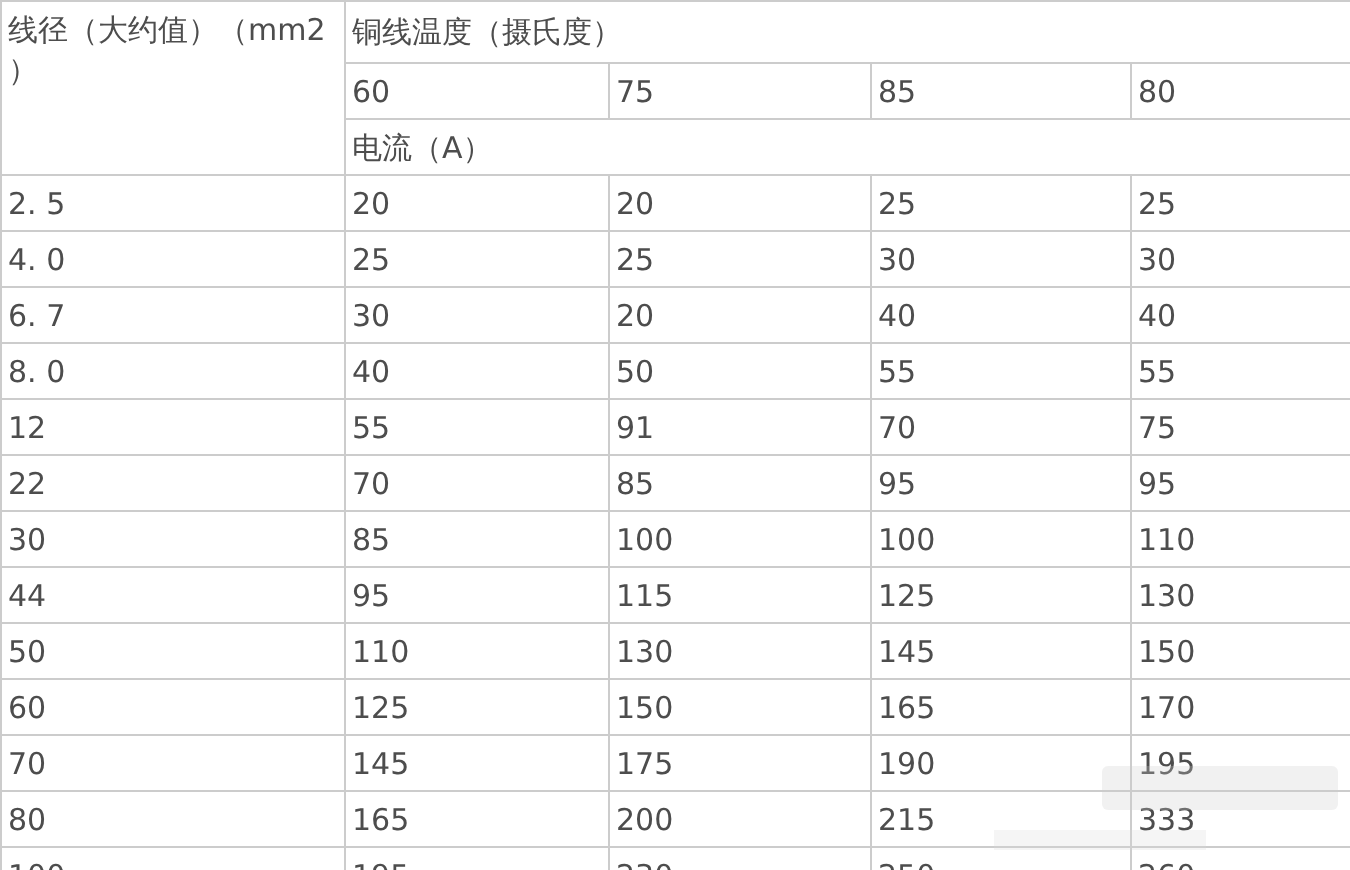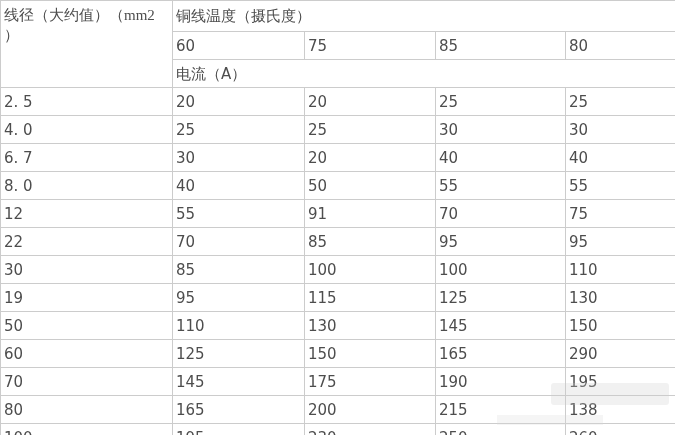--- a/index.html
+++ b/index.html
@@ -38,21 +38,20 @@
     white-space:nowrap;
   }
   .wire-table thead tr.row-temp-group th{height:28px;}
   .wire-table thead tr.row-temps th{height:25px;}
   .wire-table thead tr.row-current-group th{height:25px;}
   .wire-table tbody tr td{height:25px;}
   th.corner-cell{
     vertical-align:top;
     white-space:pre-line;
     padding-top:4px;
-    font-family:Liberation Serif, serif;
   }
   
   .watermark{
     position:absolute;
     right:6px;
     bottom:30px;
     width:118px;
     height:22px;
     border-radius:3px;
     background:rgba(205,205,205,0.28);
@@ -131,53 +130,53 @@
         <td>95</td>
       </tr>
       <tr>
         <td>30</td>
         <td>85</td>
         <td>100</td>
         <td>100</td>
         <td>110</td>
       </tr>
       <tr>
-        <td>19</td>
+        <td>44</td>
         <td>95</td>
         <td>115</td>
         <td>125</td>
         <td>130</td>
       </tr>
       <tr>
         <td>50</td>
         <td>110</td>
         <td>130</td>
         <td>145</td>
         <td>150</td>
       </tr>
       <tr>
         <td>60</td>
         <td>125</td>
         <td>150</td>
         <td>165</td>
-        <td>290</td>
+        <td>170</td>
       </tr>
       <tr>
         <td>70</td>
         <td>145</td>
         <td>175</td>
         <td>190</td>
         <td>195</td>
       </tr>
       <tr>
         <td>80</td>
         <td>165</td>
         <td>200</td>
         <td>215</td>
-        <td>138</td>
+        <td>333</td>
       </tr>
       <tr>
         <td>100</td>
         <td>195</td>
         <td>230</td>
         <td>250</td>
         <td>260</td>
       </tr>
     </tbody>
 </table>

